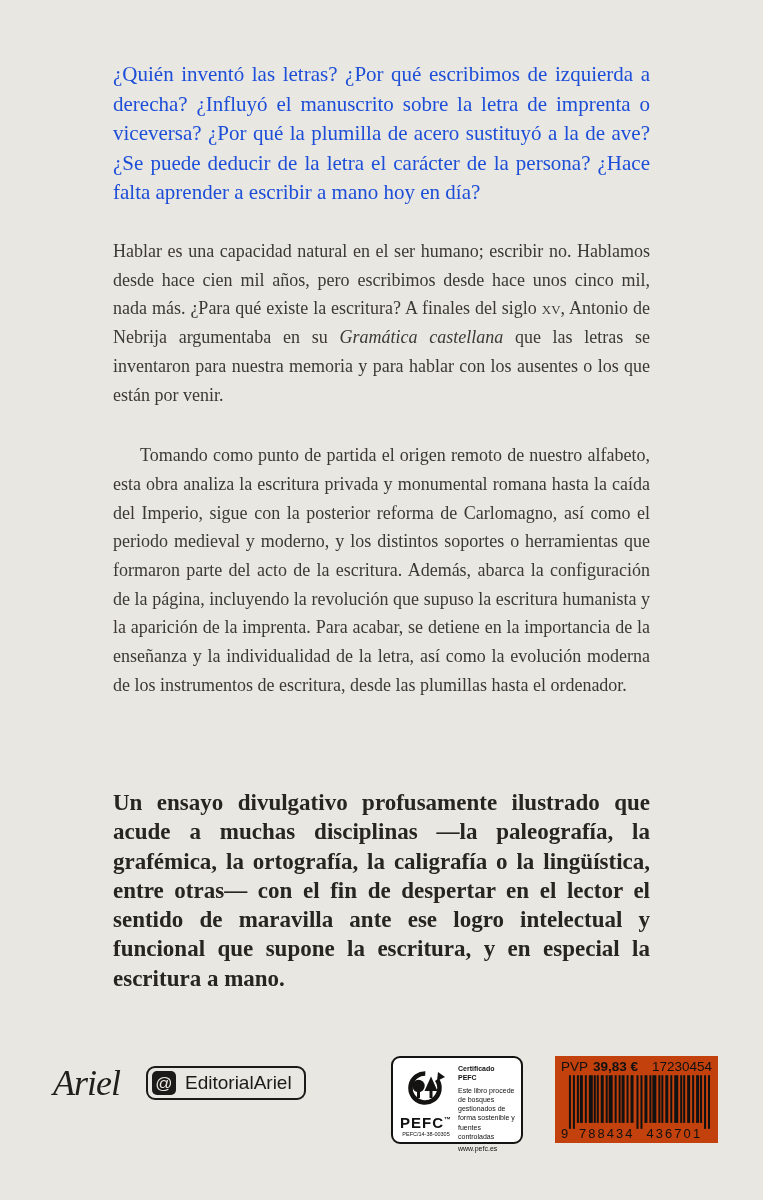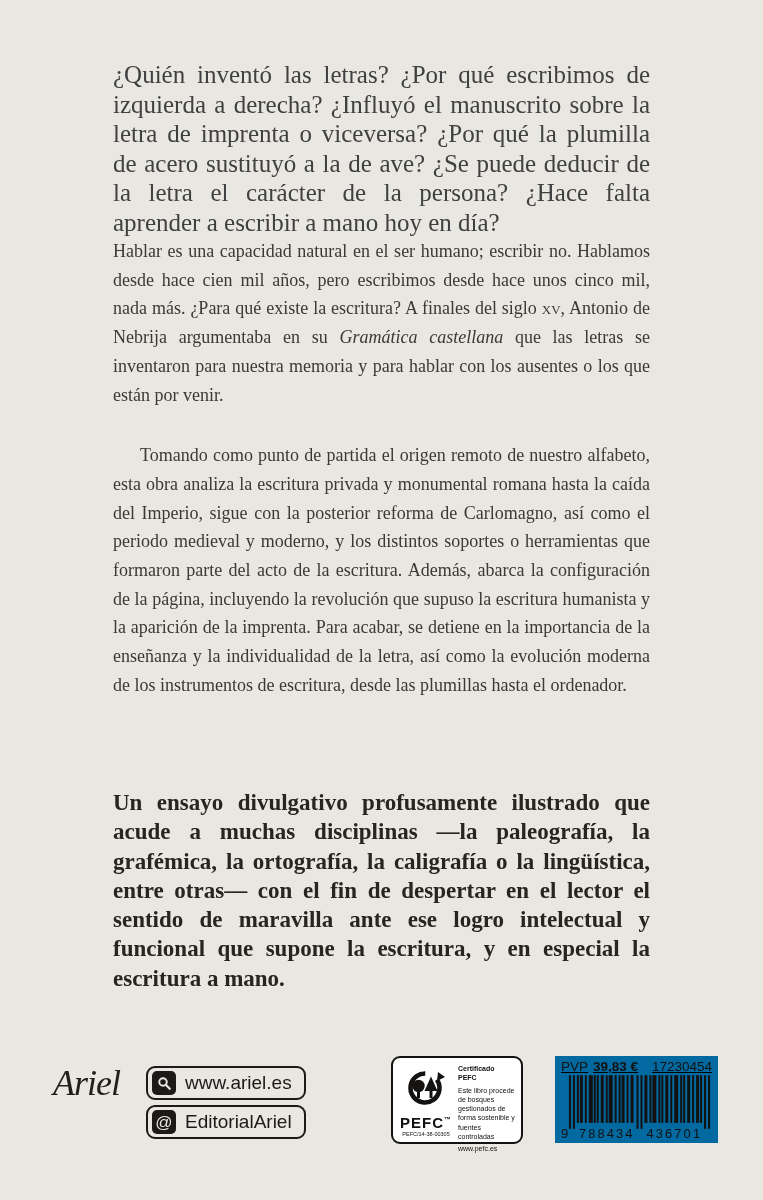--- a/index.html
+++ b/index.html
@@ -8,22 +8,22 @@
     position:relative;
     width:763px; height:1200px;
     margin:0 auto;
     background:#e9e7e1;
     font-family:"Liberation Serif", serif;
     overflow:hidden;
   }
   
   .intro {
     position:absolute; left:113px; top:60px; width:537px;
-    font-size:25px; line-height:29.6px;
-    color:#404040; text-align:justify;
+    font-size:21px; line-height:29.6px;
+    color:#1d4ed8; text-align:justify;
   }
   .bodytext {
     position:absolute; left:113px; top:237px; width:537px;
     font-size:18px; line-height:28.7px;
     color:#3b3934; text-align:justify;
   }
   .bodytext .para2 { text-indent:27px;margin-top:32px; }
   .smallcaps { font-variant:small-caps; }
   .italic { font-style:italic; }
   .highlight {
@@ -75,24 +75,23 @@
     flex:1; display:flex; flex-direction:column;
     font-size:7px; line-height:1.3; color:#111;
   }
   .pefc-title { font-weight:bold; margin-bottom:4px; }
   .pefc-body { margin-bottom:auto; }
   .pefc-url { margin-top:3px; }
   
   .barcode-box {
     position:absolute; left:555px; top:1056px;
     width:163px; height:87px;
-    background:#0369a1;
+    background:#c2410c;
     font-family:"Liberation Sans", sans-serif;
     padding:3px 6px 0 6px;
-    text-decoration:underline;
   }
   .price-row {
     display:flex; justify-content:space-between; align-items:baseline;
     font-size:13.5px; color:#111; margin-bottom:1px;
   }
   .price-left { display:flex; gap:5px; align-items:baseline; }
   .price-value { font-weight:bold; }
   .ean-svg { display:block; }
   .ean-svg text { font-family:"Liberation Sans", sans-serif; font-size:13px; fill:#111; }
 </style>
@@ -106,29 +105,20 @@
   <div class="bodytext">
     <p class="para1"><span>Hablar es una capacidad natural en el ser humano; escribir no. Hablamos desde hace cien mil años, pero escribimos desde hace unos cinco mil, nada más. ¿Para qué existe la escritura? A finales del siglo </span><span class="smallcaps">xv</span><span>, Antonio de Nebrija argumentaba en su </span><span class="italic">Gramática castellana</span><span> que las letras se inventaron para nuestra memoria y para hablar con los ausentes o los que están por venir.</span></p>
     <p class="para2">Tomando como punto de partida el origen remoto de nuestro alfabeto, esta obra analiza la escritura privada y monumental romana hasta la caída del Imperio, sigue con la posterior reforma de Carlomagno, así como el periodo medieval y moderno, y los distintos soportes o herramientas que formaron parte del acto de la escritura. Además, abarca la configuración de la página, incluyendo la revolución que supuso la escritura humanista y la aparición de la imprenta. Para acabar, se detiene en la importancia de la enseñanza y la individualidad de la letra, así como la evolución moderna de los instrumentos de escritura, desde las plumillas hasta el ordenador.</p>
   </div>
 
   <div class="highlight">Un ensayo divulgativo profusamente ilustrado que acude a muchas disciplinas —la paleografía, la grafémica, la ortografía, la caligrafía o la lingüística, entre otras— con el fin de despertar en el lector el sentido de maravilla ante ese logro intelectual y funcional que supone la escritura, y en especial la escritura a mano.</div>
 
   <div class="ariel-logo">Ariel</div>
 
   <div class="links">
-    <div class="pill">
-      <span class="pill-icon">
-        <svg width="15" height="15" viewBox="0 0 16 16">
-          <circle cx="6.4" cy="6.4" r="4" fill="none" stroke="#eae8e1" stroke-width="2.1"></circle>
-          <line x1="9.6" y1="9.6" x2="13.6" y2="13.6" stroke="#eae8e1" stroke-width="2.4" stroke-linecap="round"></line>
-        </svg>
-      </span>
-      <span class="pill-label">www.ariel.es</span>
-    </div>
     <div class="pill">
       <span class="pill-icon">@</span>
       <span class="pill-label">EditorialAriel</span>
     </div>
   </div>
 
   <div class="pefc-box">
     <div class="pefc-left">
       <span>
         <svg width="44" height="42" viewBox="0 0 44 42">

